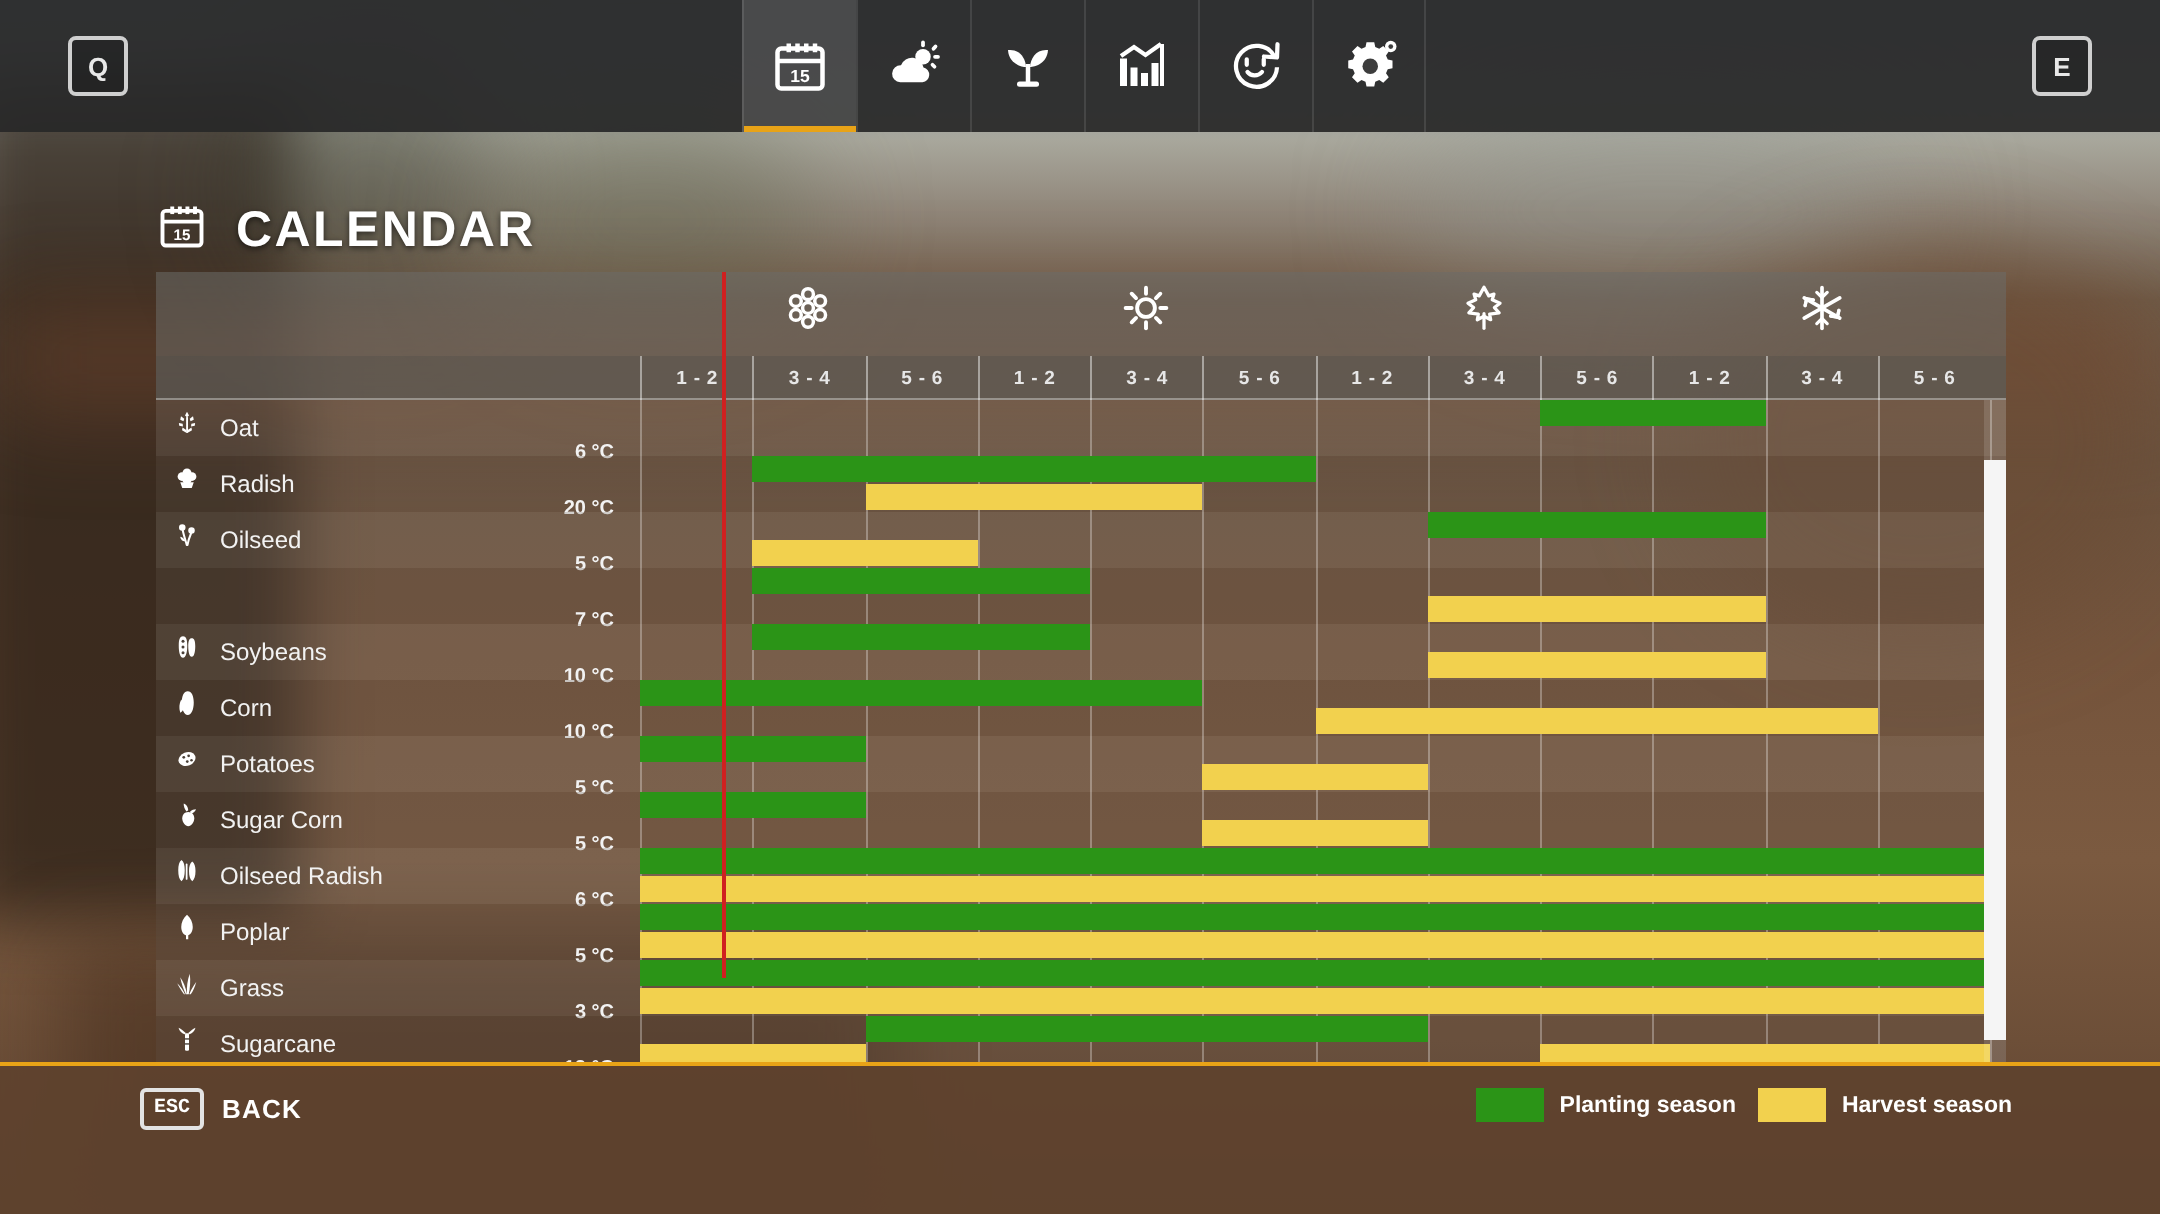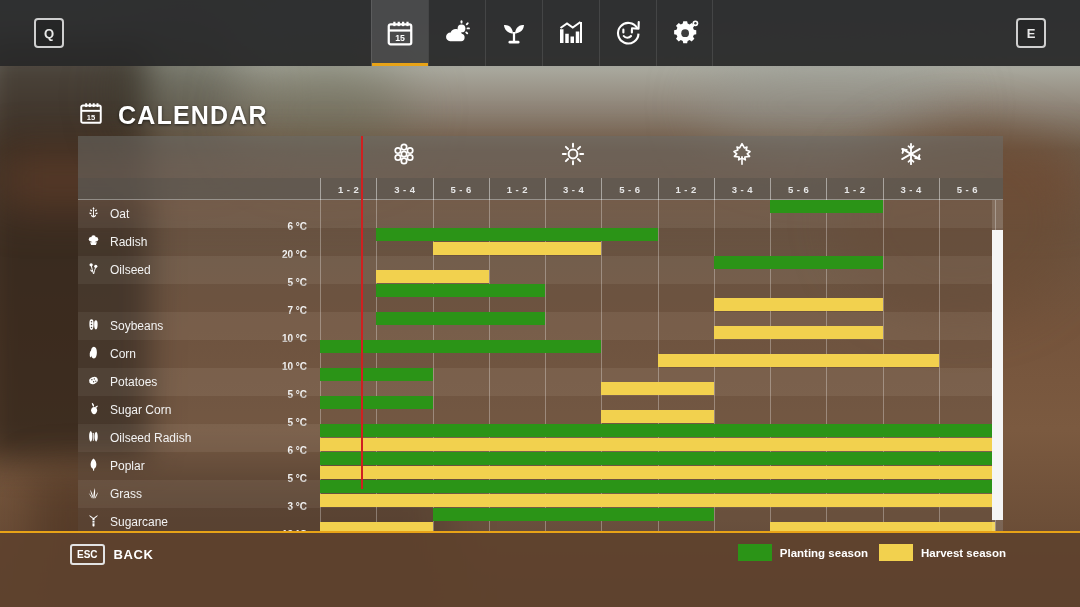--- a/index.html
+++ b/index.html
@@ -104,21 +104,21 @@
   
   .bottombar {
     position: absolute; left: 0; bottom: 0; width: 1080px; height: 76px;
     background: rgba(94,66,46,.92); border-top: 2px solid #e8a317;
   }
   .backbtn { position: absolute; left: 70px; top: 11px; display: flex; align-items: center; gap: 9px; }
   .esccap {
     min-width: 30px; height: 21px; padding: 0 5px;
     border: 2px solid #e3e3e3; border-radius: 3px;
     color: #ffffff; font-size: 10px; font-weight: bold;
-    display: flex; align-items: center; justify-content: center;
+    display: flex; align-items: center; justify-content: center; font-family: Liberation Mono, monospace;
   }
   .backlabel { color: #ffffff; font-size: 13px; font-weight: bold; letter-spacing: .6px; }
   .legend { position: absolute; right: 74px; top: 11px; display: flex; align-items: center; gap: 11px; }
   .lg-item { display: flex; align-items: center; gap: 8px; }
   .swatch { width: 34px; height: 17px; }
   .lg-text { color: #ffffff; font-size: 11.5px; font-weight: bold; }
 </style>
 </head>
 <body>
 

